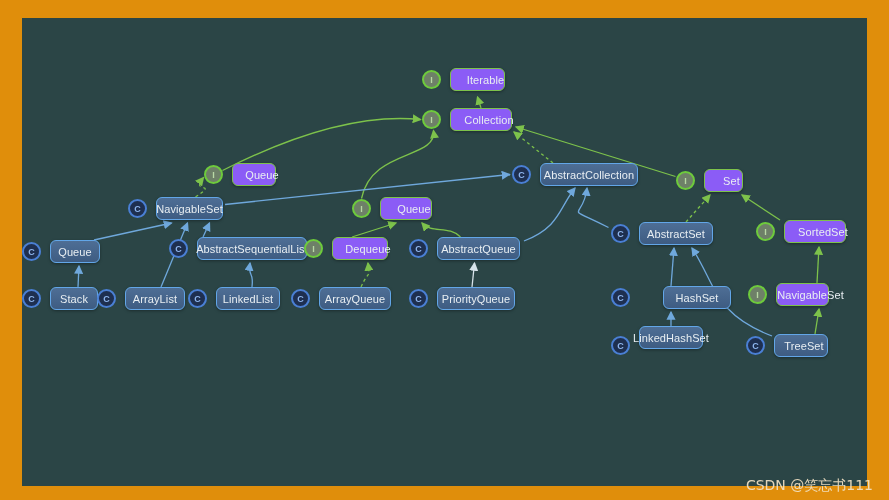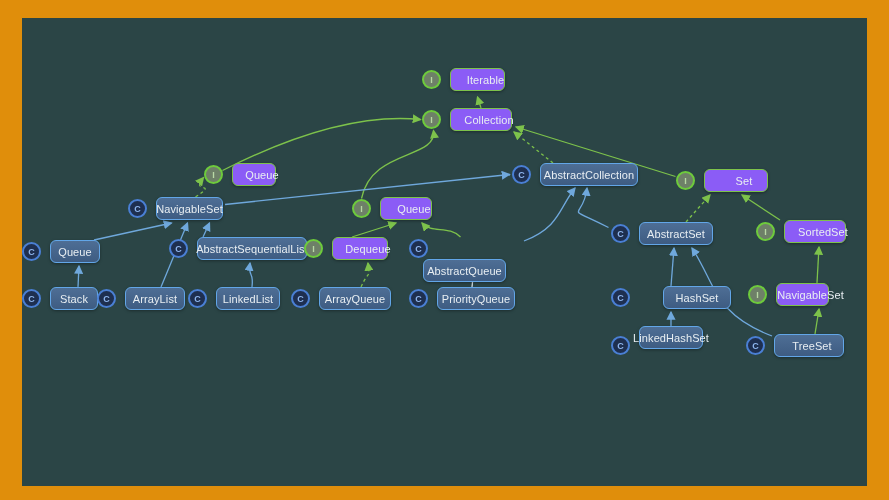--- a/index.html
+++ b/index.html
@@ -109,50 +109,51 @@
         <path d="M793,316 L797,291" stroke="#7DC24B" stroke-width="1.3" fill="none" marker-end="url(#ag)"></path>
       </svg>
   <div class="node iface" style="left: 428px; top: 50px; width: 55px;">Iterable</div>
       <div class="badge ib" style="left: 400px; top: 52px;">I</div>
       <div class="node iface" style="left: 428px; top: 90px; width: 62px;">Collection</div>
       <div class="badge ib" style="left: 400px; top: 92px;">I</div>
       <div class="node iface" style="left: 210px; top: 145px; width: 44px;">Queue</div>
       <div class="badge ib" style="left: 182px; top: 147px;">I</div>
       <div class="node cls" style="left: 518px; top: 145px; width: 98px;">AbstractCollection</div>
       <div class="badge cb" style="left: 490px; top: 147px;">C</div>
-      <div class="node iface" style="left: 682px; top: 151px; width: 64px;">Set</div>
+      <div class="node iface" style="left: 682px; top: 151px; width: 39px;">Set</div>
       <div class="badge ib" style="left: 654px; top: 153px;">I</div>
       <div class="node cls" style="left: 134px; top: 179px; width: 67px;">NavigableSet</div>
       <div class="badge cb" style="left: 106px; top: 181px;">C</div>
       <div class="node iface" style="left: 358px; top: 179px; width: 52px;">Queue</div>
       <div class="badge ib" style="left: 330px; top: 181px;">I</div>
       <div class="node cls" style="left: 617px; top: 204px; width: 74px;">AbstractSet</div>
       <div class="badge cb" style="left: 589px; top: 206px;">C</div>
       <div class="node iface" style="left: 762px; top: 202px; width: 62px;">SortedSet</div>
       <div class="badge ib" style="left: 734px; top: 204px;">I</div>
       <div class="node cls" style="left: 28px; top: 222px; width: 50px;">Queue</div>
       <div class="badge cb" style="left: 0px; top: 224px;">C</div>
       <div class="node cls" style="left: 175px; top: 219px; width: 110px;">AbstractSequentialList</div>
       <div class="badge cb" style="left: 147px; top: 221px;">C</div>
       <div class="node iface" style="left: 310px; top: 219px; width: 56px;">Dequeue</div>
       <div class="badge ib" style="left: 282px; top: 221px;">I</div>
-      <div class="node cls" style="left: 401px; top: 219px; width: 83px; margin-top: 22px;">AbstractQueue</div>
+      <div class="node cls" style="left: 415px; top: 219px; width: 83px;">AbstractQueue</div>
       <div class="badge cb" style="left: 387px; top: 221px;">C</div>
       <div class="node cls" style="left: 617px; top: 268px; width: 68px; margin-left: 24px;">HashSet</div>
       <div class="badge cb" style="left: 589px; top: 270px;">C</div>
       <div class="node iface" style="left: 754px; top: 265px; width: 53px;">NavigableSet</div>
       <div class="badge ib" style="left: 726px; top: 267px;">I</div>
       <div class="node cls" style="left: 28px; top: 269px; width: 48px;">Stack</div>
       <div class="badge cb" style="left: 0px; top: 271px;">C</div>
       <div class="node cls" style="left: 103px; top: 269px; width: 60px;">ArrayList</div>
       <div class="badge cb" style="left: 75px; top: 271px;">C</div>
       <div class="node cls" style="left: 194px; top: 269px; width: 64px;">LinkedList</div>
       <div class="badge cb" style="left: 166px; top: 271px;">C</div>
       <div class="node cls" style="left: 297px; top: 269px; width: 72px;">ArrayQueue</div>
       <div class="badge cb" style="left: 269px; top: 271px;">C</div>
       <div class="node cls" style="left: 415px; top: 269px; width: 78px;">PriorityQueue</div>
       <div class="badge cb" style="left: 387px; top: 271px;">C</div>
       <div class="node cls" style="left: 617px; top: 308px; width: 64px; text-align: right;">LinkedHashSet</div>
       <div class="badge cb" style="left: 589px; top: 318px;">C</div>
-      <div class="node cls" style="left: 752px; top: 316px; width: 70px; padding-left: 15px;">TreeSet</div>
+      <div class="node cls" style="left: 752px; top: 316px; width: 54px; padding-left: 15px;">TreeSet</div>
       <div class="badge cb" style="left: 724px; top: 318px;">C</div>
     </div>
+  <div id="watermark">CSDN @笑忘书111</div>
 </div>
 
 </body></html>

